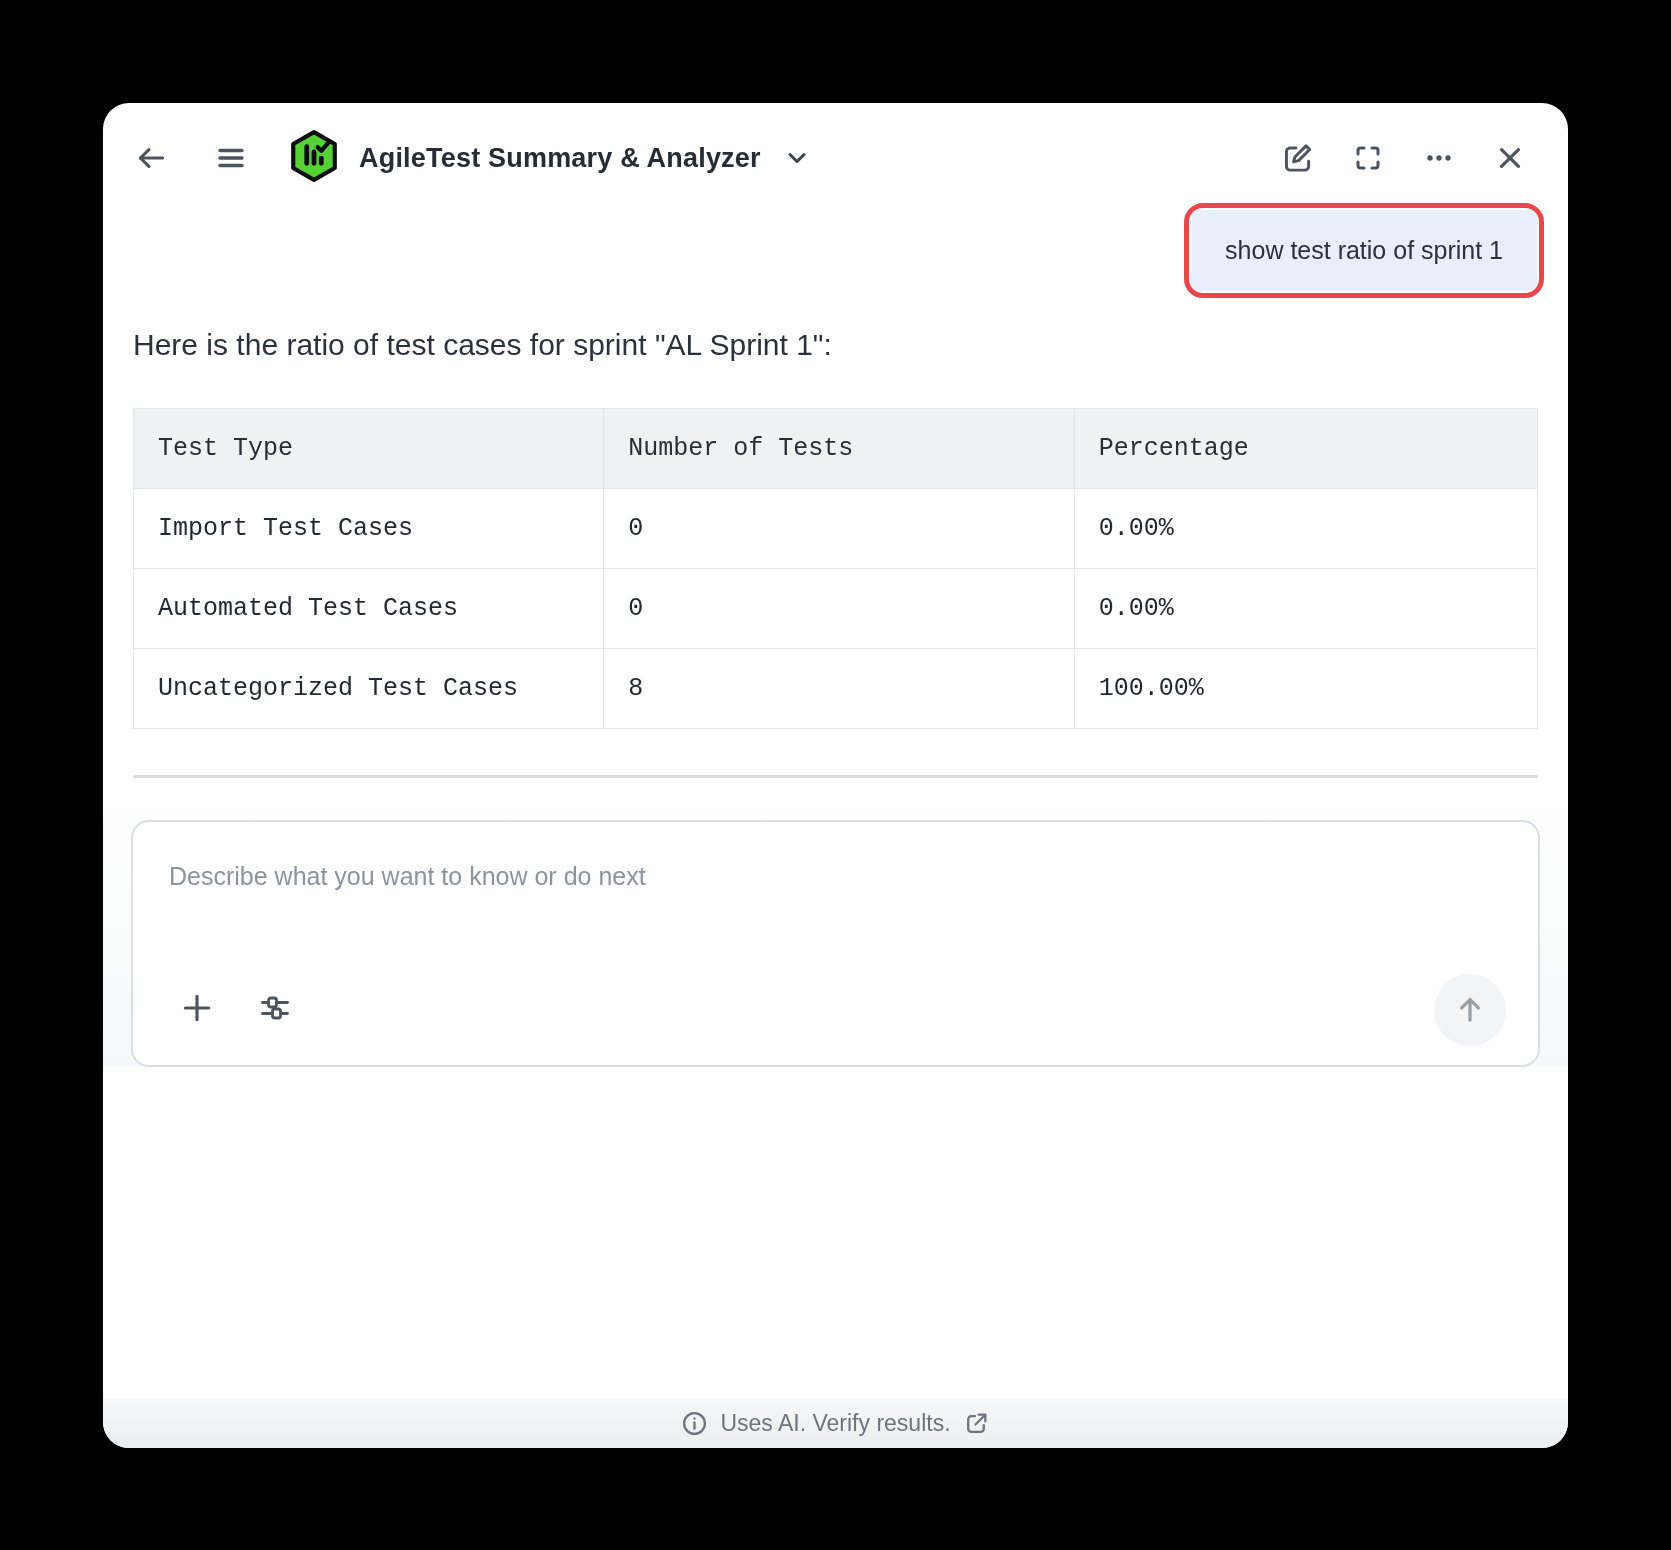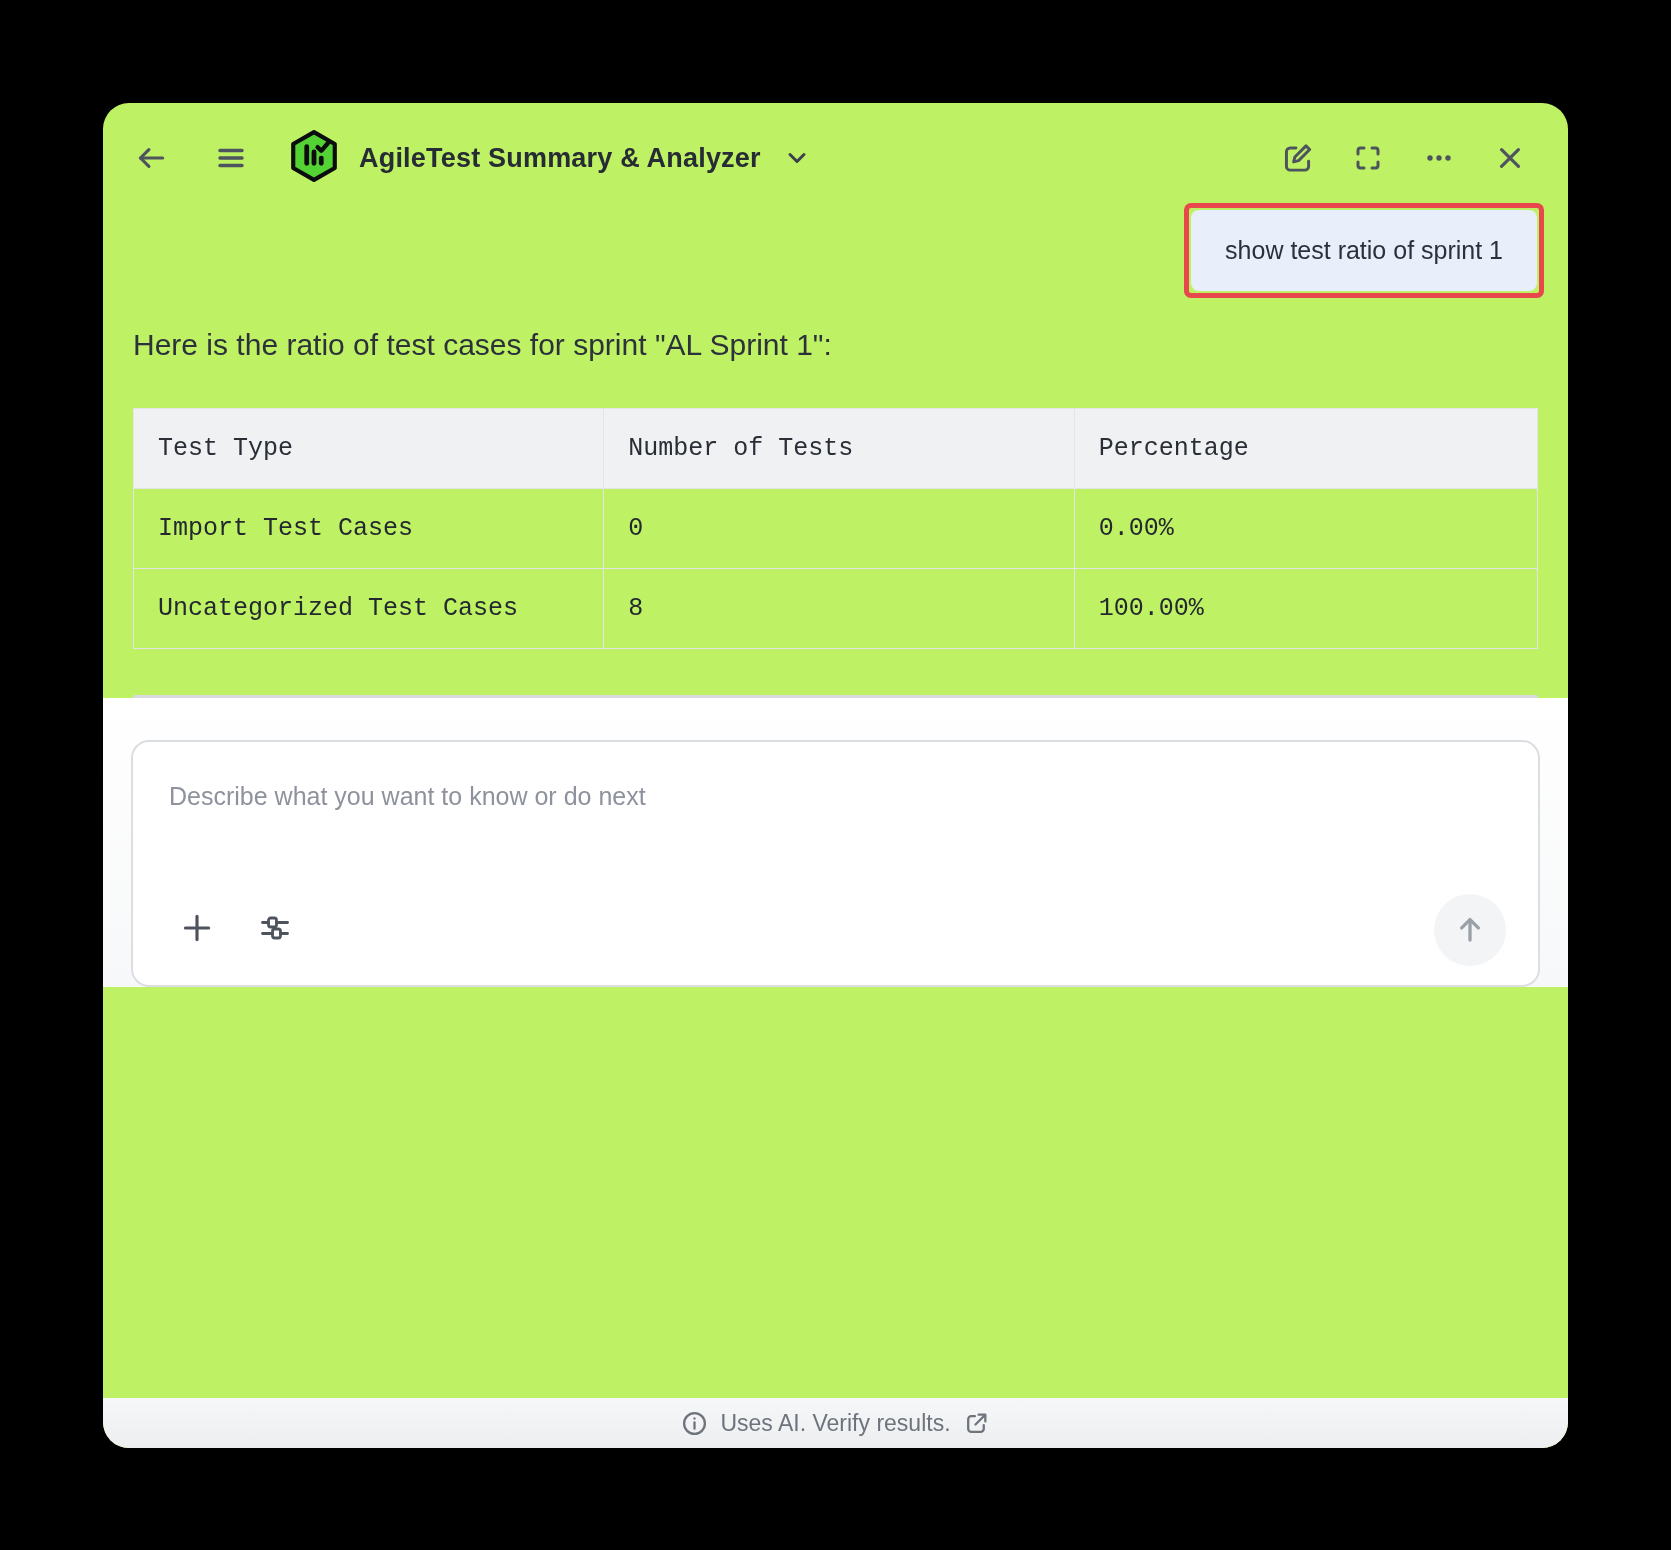--- a/index.html
+++ b/index.html
@@ -1,21 +1,21 @@
 <!DOCTYPE html>
 <html><head>
 <meta charset="utf-8">
 <style>
   * { box-sizing: border-box; margin: 0; padding: 0; }
   html, body { width: 1671px; height: 1550px; background: #000; font-family: "Liberation Sans", sans-serif; }
 
   .modal {
     position: absolute; left: 103px; top: 103px;
     width: 1465px; height: 1345px;
-    background: #bef264; border-radius: 26px;
+    background: #ffffff; border-radius: 26px;
     overflow: hidden;
     display: flex; flex-direction: column;
   }
 
   
   .modal-header {
     display: flex; align-items: center;
     margin-top: 24px; height: 62px;
     padding: 0 38px 0 28px;
     flex: 0 0 auto;
@@ -29,21 +29,21 @@
   .logo-wrap { margin-left: 38px; margin-right: 20px; display: flex; align-items: center; }
   .app-title { font-size: 27px; font-weight: bold; color: #272b33; letter-spacing: 0.2px; }
   .title-chevron { margin-left: 16px; }
   .hdr-right { margin-left: auto; display: flex; align-items: center; gap: 31px; }
 
   
   .chat-area { padding: 0 30px; flex: 0 0 auto; }
 
   .user-row { display: flex; justify-content: flex-end; margin-top: 14px; }
   .annotation-box {
-    border: 5px solid #e8474b; border-radius: 7px; padding: 2px;
+    border: 5px solid #e8474b; border-radius: 19px; padding: 2px;
     margin-right: -6px;
   }
   .user-bubble {
     background: #e9eefb; border-radius: 8px;
     padding: 26px 34px;
     font-size: 25px; color: #2b303a;
   }
 
   .assistant-intro { margin-top: 30px; font-size: 30px; color: #2c313a; }
 
@@ -198,20 +198,25 @@
       <thead>
         <tr>
           <th>Test Type</th>
           <th>Number of Tests</th>
           <th>Percentage</th>
         </tr>
       </thead>
       <tbody>
         <tr>
           <td>Import Test Cases</td>
+          <td>0</td>
+          <td>0.00%</td>
+        </tr>
+        <tr>
+          <td>Automated Test Cases</td>
           <td>0</td>
           <td>0.00%</td>
         </tr>
         <tr>
           <td>Uncategorized Test Cases</td>
           <td>8</td>
           <td>100.00%</td>
         </tr>
       </tbody>
     </table>

